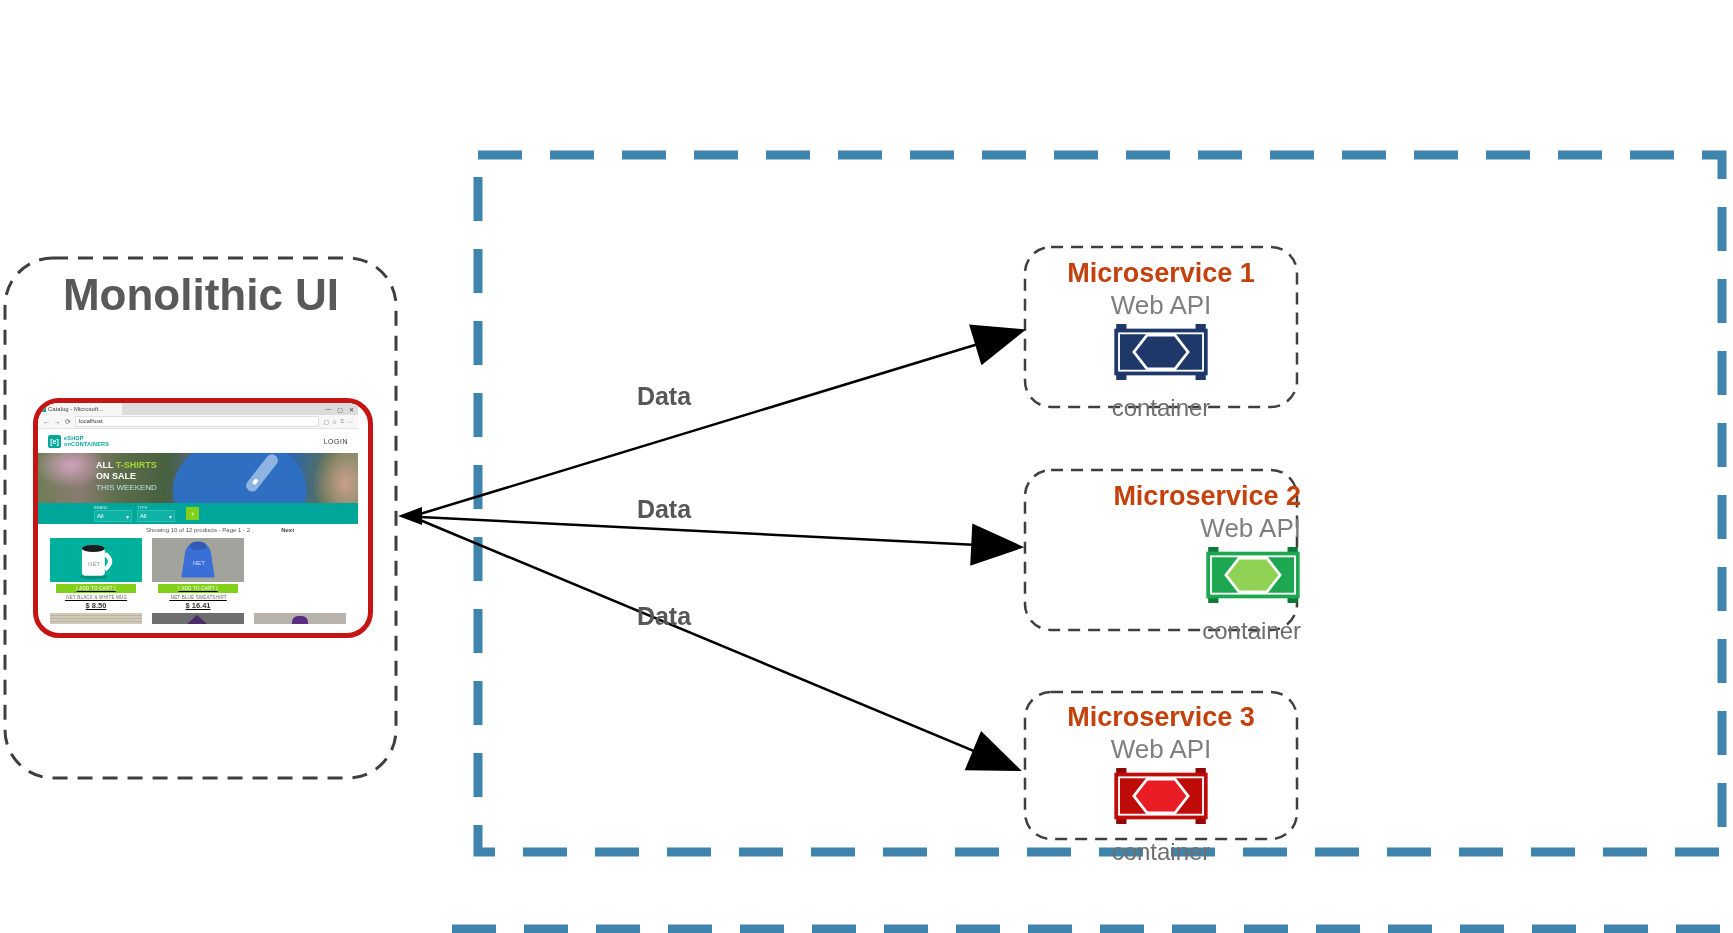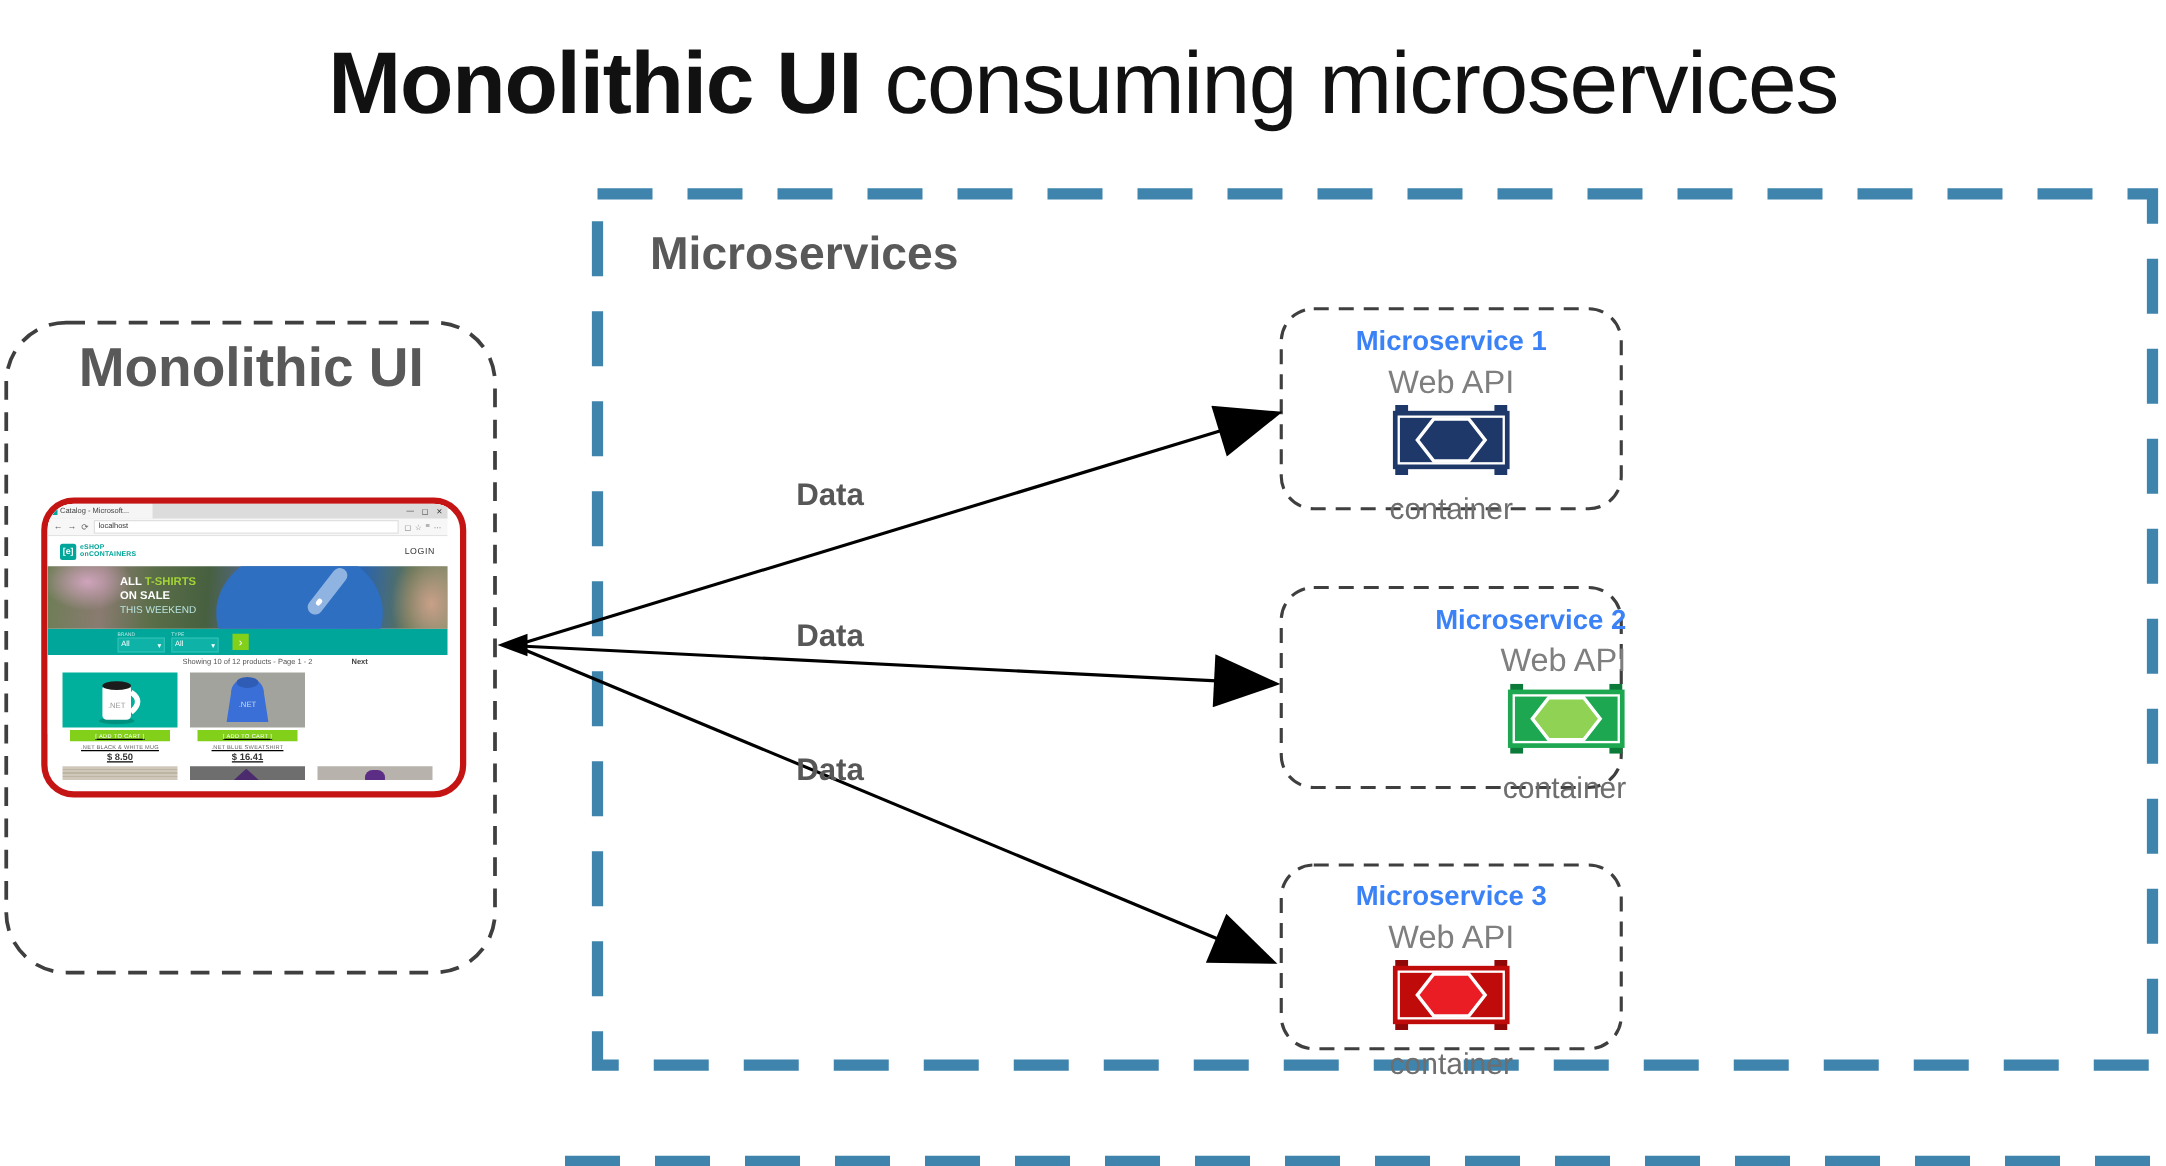--- a/index.html
+++ b/index.html
@@ -14,21 +14,21 @@
 
   
   .micro-label{left:520px;top:182px;font-size:37px;font-weight:700;color:#595959;}
   .mono-label{left:5px;top:270px;width:392px;text-align:center;font-size:44px;font-weight:700;color:#595959;}
 
   
   .data-label{width:100px;text-align:center;font-size:25px;font-weight:700;color:#575757;}
 
   
   .ms-box{width:272px;display:flex;flex-direction:column;align-items:center;padding-top:6px;box-sizing:border-box;}
-  .ms-title{font-size:22px;font-weight:700;color:#3b82f6;line-height:34px;}
+  .ms-title{font-size:27px;font-weight:700;color:#c2410c;line-height:34px;}
   .ms-sub{font-size:26px;color:#7f7f7f;line-height:30px;}
   .ms-container{font-size:24px;color:#6e6e6e;line-height:28px;margin-top:14px;}
   .ms-icon{margin-top:4px;}
 
   
   .mono-caption{left:16px;top:648px;width:392px;font-size:24px;line-height:30px;color:#6f6f6f;}
   .mono-caption b{color:#4f4f4f;font-weight:700;}
 
   
   .shot{left:33px;top:398px;width:330px;height:230px;border:5px solid #c41414;border-radius:26px;background:#fff;overflow:hidden;}
@@ -101,23 +101,21 @@
     <rect x="1025" y="247" width="272" height="160" rx="26" fill="none" stroke="#3f3f3f" stroke-width="2.5" stroke-dasharray="12 8"></rect>
     <rect x="1025" y="470" width="272" height="160" rx="26" fill="none" stroke="#3f3f3f" stroke-width="2.5" stroke-dasharray="12 8"></rect>
     <rect x="1025" y="692" width="272" height="147" rx="26" fill="none" stroke="#3f3f3f" stroke-width="2.5" stroke-dasharray="12 8"></rect>
 
     <polygon points="398,516 422,507 422,525" fill="#000"></polygon>
     <line x1="420" y1="514" x2="1021" y2="331" stroke="#000" stroke-width="2.5" marker-end="url(#arrow)"></line>
     <line x1="420" y1="517" x2="1019" y2="547" stroke="#000" stroke-width="2.5" marker-end="url(#arrow)"></line>
     <line x1="420" y1="520" x2="1017" y2="769" stroke="#000" stroke-width="2.5" marker-end="url(#arrow)"></line>
   </svg>
 
-  <div class="abs main-title"><b>Monolithic UI</b><span> consuming microservices</span></div>
-
-  <div class="abs micro-label">Microservices</div>
+
 
   <div class="abs mono-label">Monolithic UI</div>
 
   <div class="abs data-label" style="left:614px;top:382px;">Data</div>
   <div class="abs data-label" style="left:614px;top:495px;">Data</div>
   <div class="abs data-label" style="left:614px;top:602px;">Data</div>
 
   <div class="abs ms-box" style="left:1025px;top:250px;">
     <div class="ms-title">Microservice 1</div>
     <div class="ms-sub">Web API</div>

